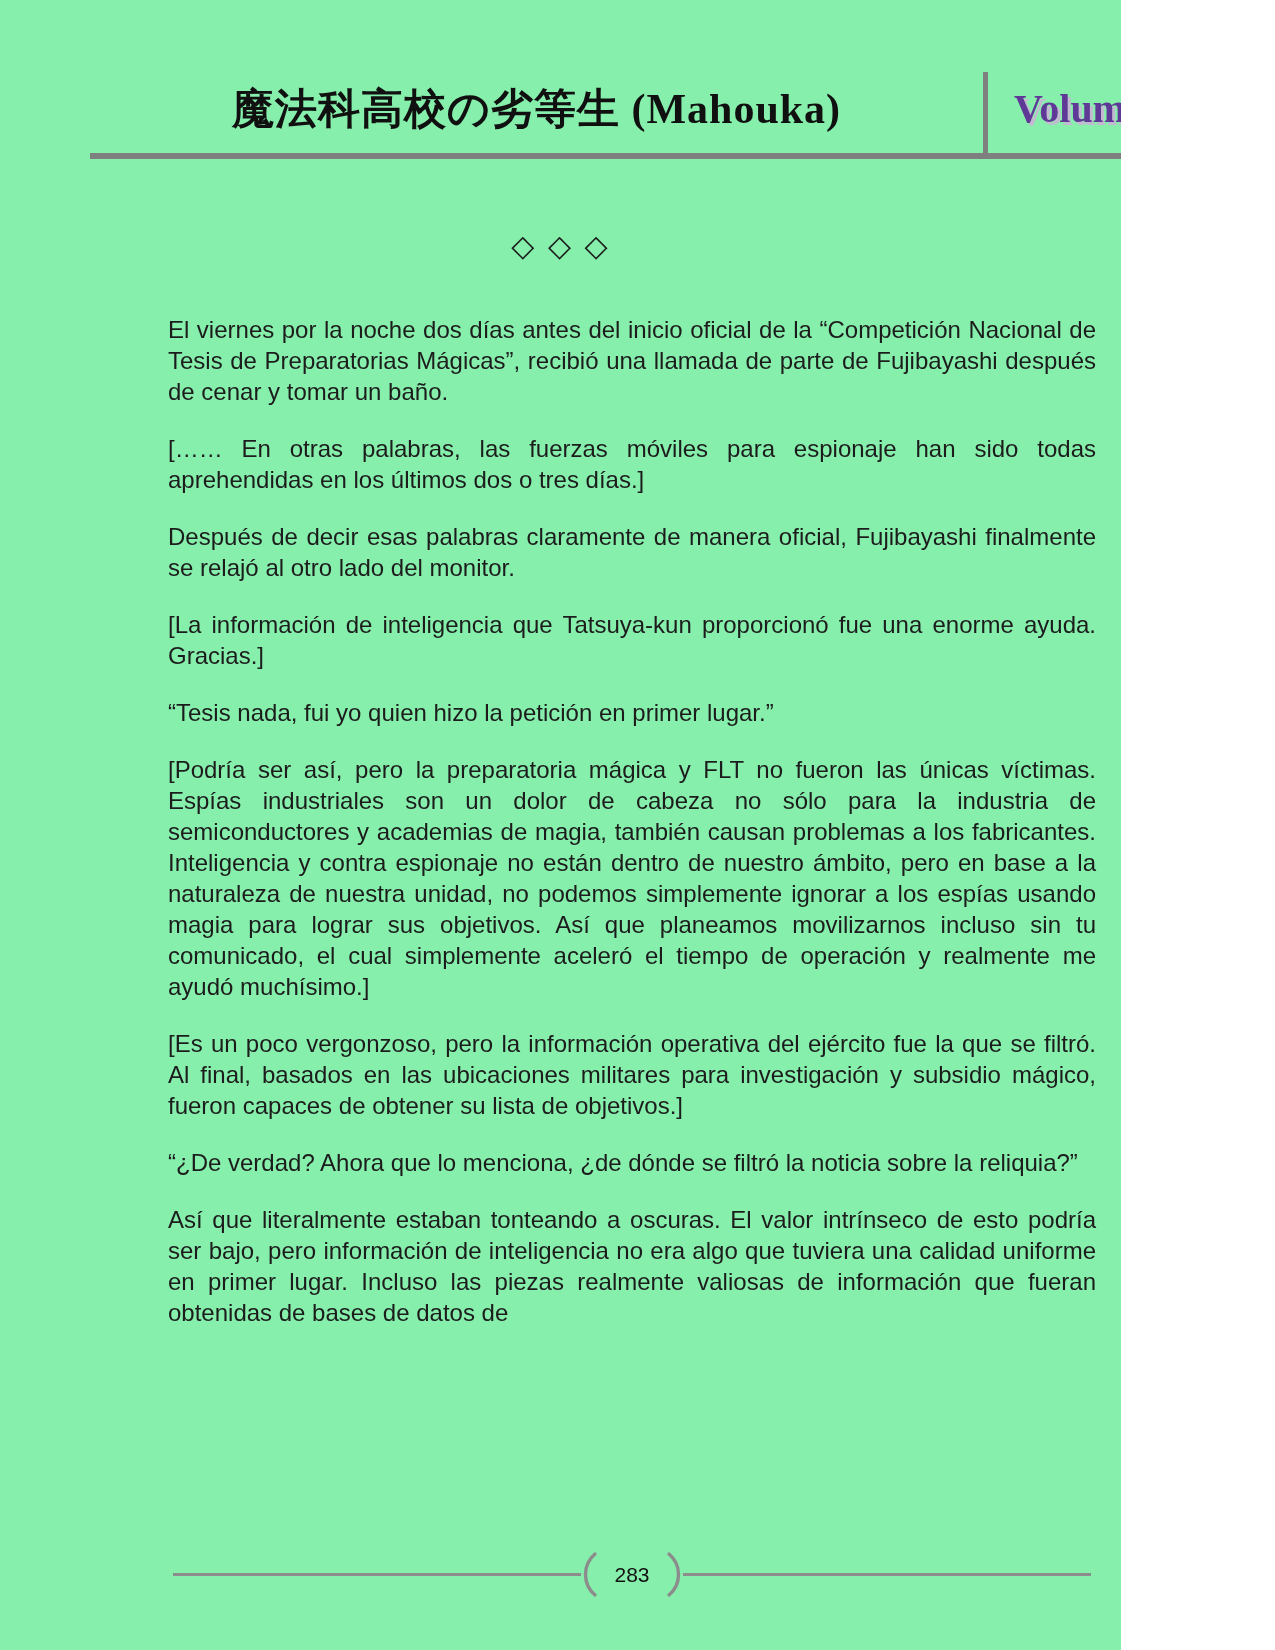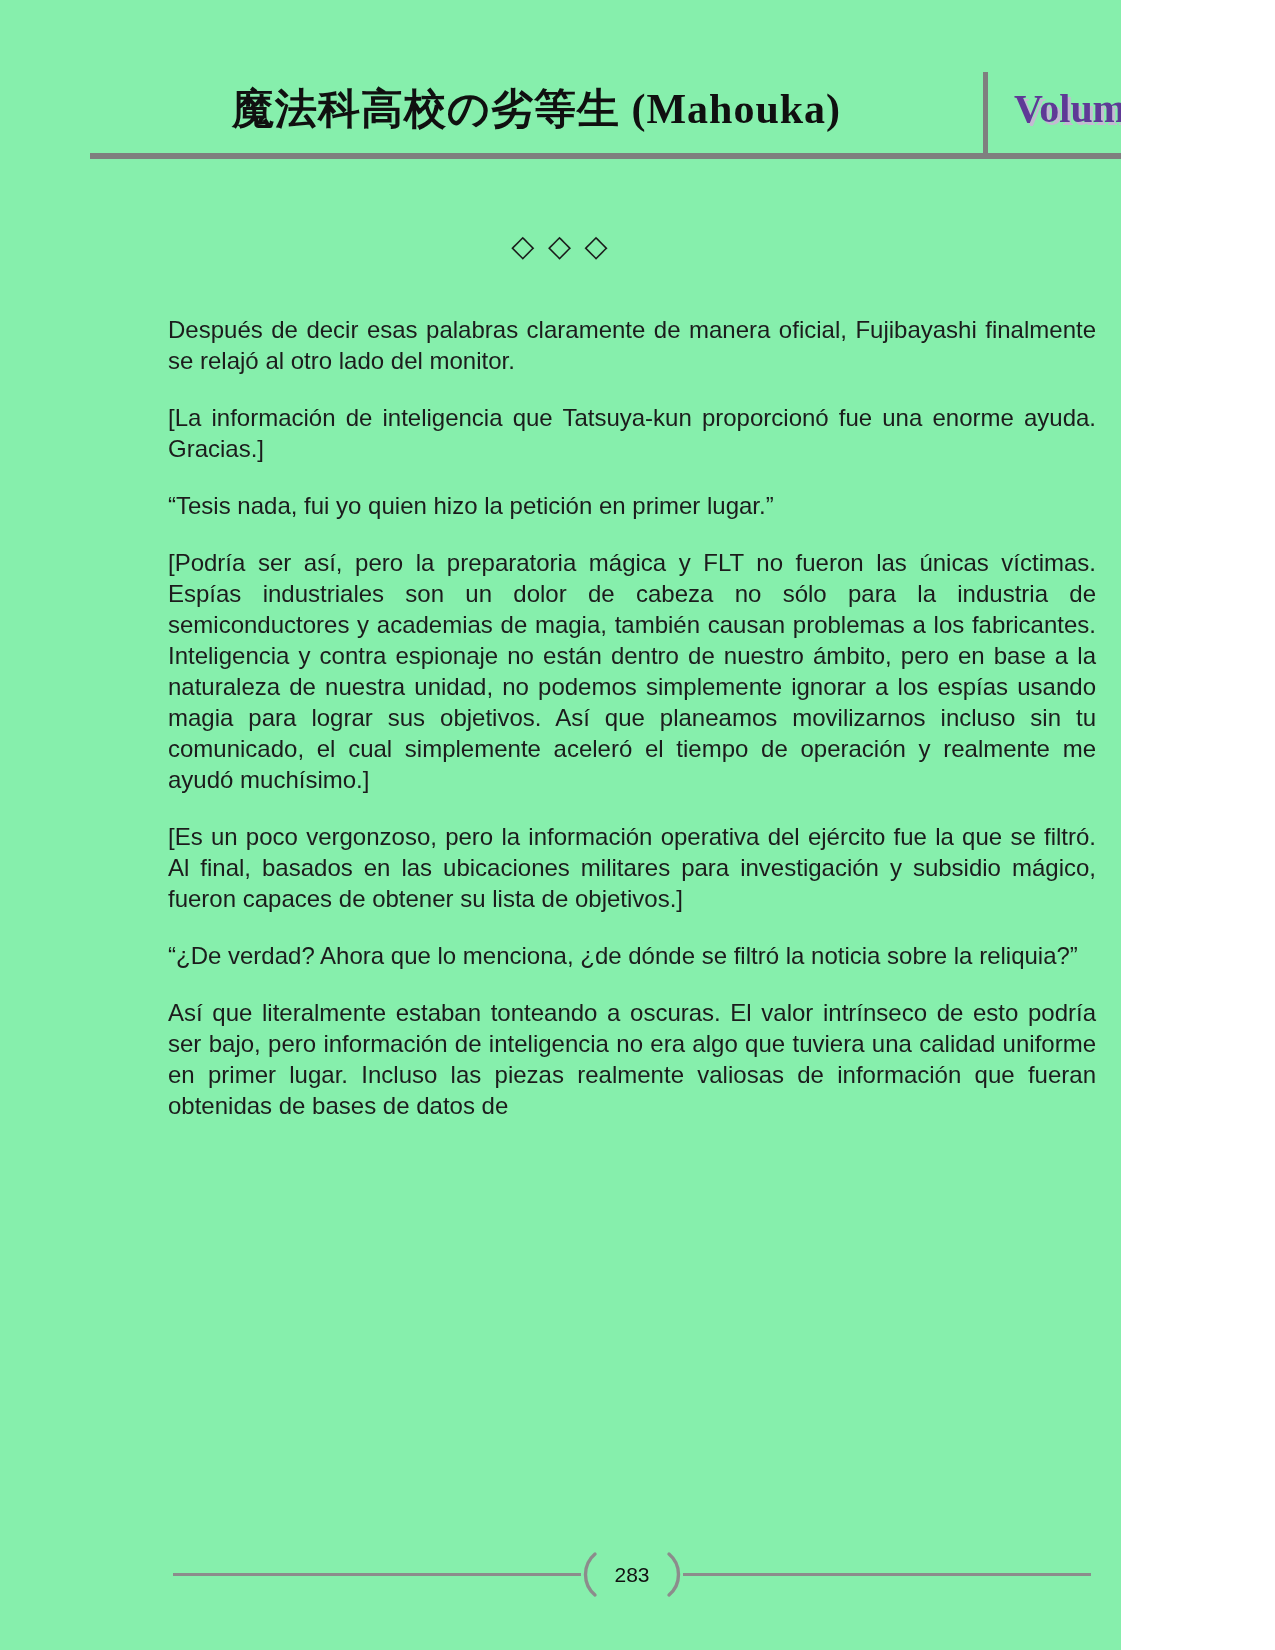--- a/index.html
+++ b/index.html
@@ -80,20 +80,22 @@
     </div>
     <div class="vbar"></div>
     <div class="volume-cell">
       <span class="volume-label">Volumen 5</span>
     </div>
   </div>
 
   <div class="divider">◇ ◇ ◇</div>
 
   <main class="body-text">
+    <p>El viernes por la noche dos días antes del inicio oficial de la “Competición Nacional de Tesis de Preparatorias Mágicas”, recibió una llamada de parte de Fujibayashi después de cenar y tomar un baño.</p>
+    <p>[…… En otras palabras, las fuerzas móviles para espionaje han sido todas aprehendidas en los últimos dos o tres días.]</p>
     <p>Después de decir esas palabras claramente de manera oficial, Fujibayashi finalmente se relajó al otro lado del monitor.</p>
     <p>[La información de inteligencia que Tatsuya-kun proporcionó fue una enorme ayuda. Gracias.]</p>
     <p>“Tesis nada, fui yo quien hizo la petición en primer lugar.”</p>
     <p>[Podría ser así, pero la preparatoria mágica y FLT no fueron las únicas víctimas. Espías industriales son un dolor de cabeza no sólo para la industria de semiconductores y academias de magia, también causan problemas a los fabricantes. Inteligencia y contra espionaje no están dentro de nuestro ámbito, pero en base a la naturaleza de nuestra unidad, no podemos simplemente ignorar a los espías usando magia para lograr sus objetivos. Así que planeamos movilizarnos incluso sin tu comunicado, el cual simplemente aceleró el tiempo de operación y realmente me ayudó muchísimo.]</p>
     <p>[Es un poco vergonzoso, pero la información operativa del ejército fue la que se filtró. Al final, basados en las ubicaciones militares para investigación y subsidio mágico, fueron capaces de obtener su lista de objetivos.]</p>
     <p>“¿De verdad? Ahora que lo menciona, ¿de dónde se filtró la noticia sobre la reliquia?”</p>
     <p>Así que literalmente estaban tonteando a oscuras. El valor intrínseco de esto podría ser bajo, pero información de inteligencia no era algo que tuviera una calidad uniforme en primer lugar. Incluso las piezas realmente valiosas de información que fueran obtenidas de bases de datos de</p>
   </main>
 
   <div class="footer">

